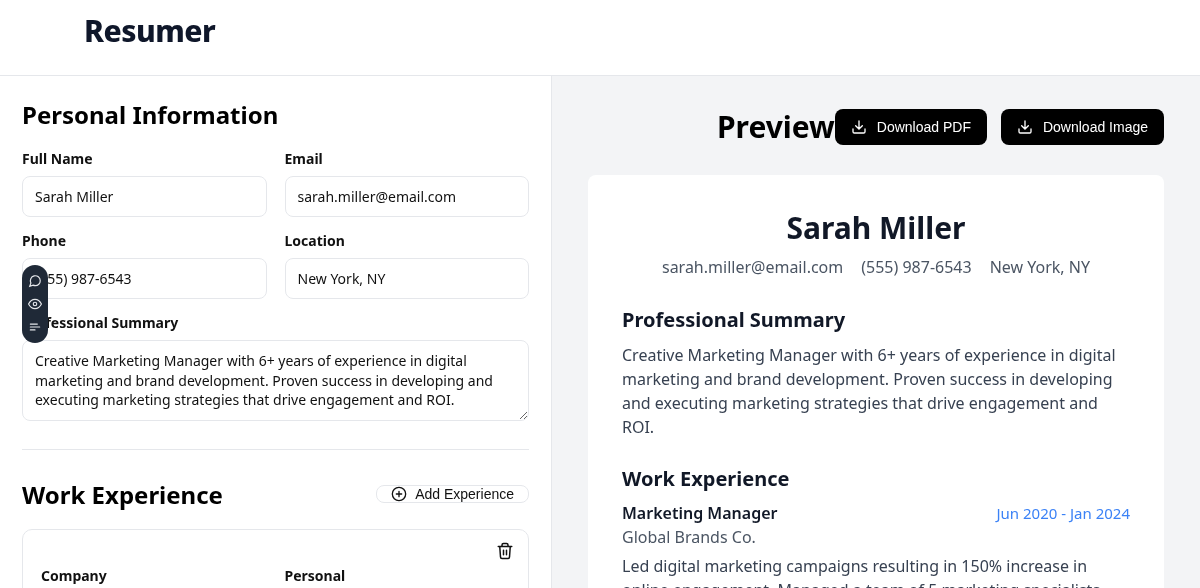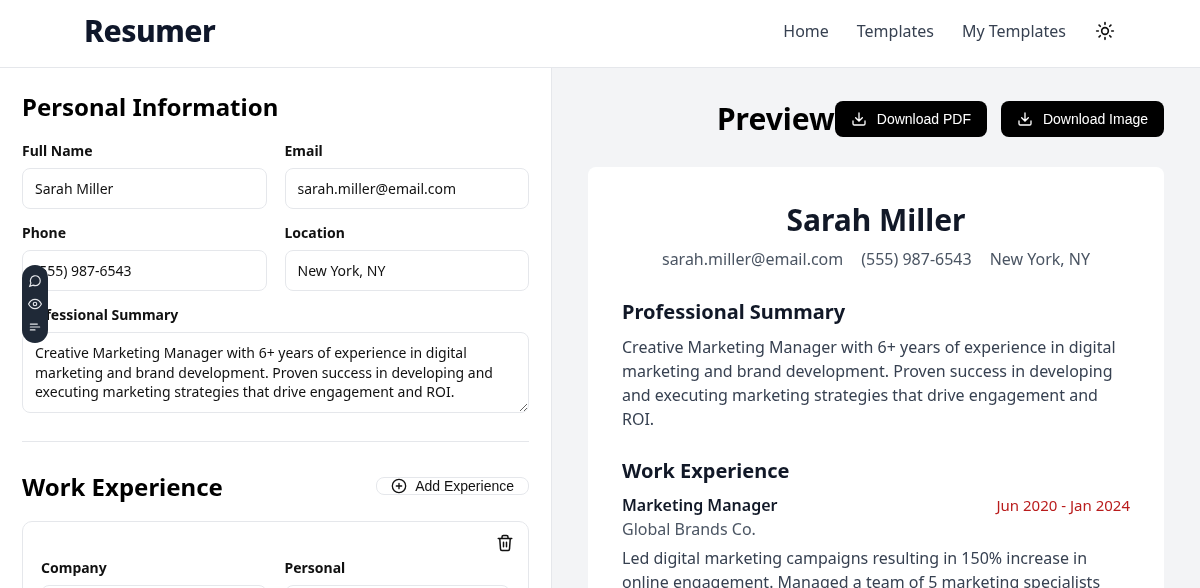--- a/index.html
+++ b/index.html
@@ -5,21 +5,21 @@
   * { box-sizing: border-box; margin: 0; padding: 0; }
   html, body { height: 100%; }
   body {
     font-family: ui-sans-serif, system-ui, -apple-system, "Segoe UI", Roboto, Helvetica, Arial, sans-serif;
     color: #000;
     background: #fff;
     font-size: 16px;
   }
   .header {
     display: flex; align-items: center; justify-content: space-between;
-    padding: 10px 84px 16px 84px;
+    padding: 10px 84px 24px 84px;
     border-bottom: 1px solid #e5e7eb;
   }
   .logo {
     font-size: 30px; font-weight: 800; color: #0f172a;
     letter-spacing: -0.5px;
   }
   .nav { display: flex; align-items: center; gap: 28px; }
   .nav a { color: #374151; text-decoration: none; font-size: 16px; }
   .sun-icon { width: 22px; height: 22px; display: inline-flex; align-items: center; justify-content: center; color: #111; cursor: pointer; }
 
@@ -94,52 +94,41 @@
     border-radius: 8px;
     padding: 32px 34px;
   }
   .p-name { font-size: 30px; font-weight: 700; text-align: center; margin-bottom: 8px; color: #111827; }
   .p-contact { display: flex; justify-content: center; gap: 18px; color: #4b5563; font-size: 16px; margin-bottom: 28px; flex-wrap: wrap; }
   .p-sect-title { font-size: 20px; font-weight: 700; margin-bottom: 10px; color: #111827; }
   .p-body { color: #374151; font-size: 16px; line-height: 1.5; margin-bottom: 26px; }
   .p-job { margin-bottom: 18px; }
   .p-job-row { display: flex; justify-content: space-between; align-items: baseline; }
   .p-job-title { font-weight: 600; color: #111827; font-size: 16px; }
-  .p-job-dates { color: #b91c1c; font-size: 15px; white-space: nowrap; }
+  .p-job-dates { color: #3b82f6; font-size: 15px; white-space: nowrap; }
   .p-job-company { color: #4b5563; font-size: 16px; margin-top: 2px; margin-bottom: 6px; }
   .p-job-desc { color: #374151; font-size: 16px; line-height: 1.5; }
 
   
   .floater {
     position: fixed; top: 265px; left: 22px;
     background: #1f2937;
     border-radius: 14px;
     padding: 8px 5px;
     display: flex; flex-direction: column; gap: 7px;
     z-index: 50;
   }
   .floater .f-icon { width: 16px; height: 16px; color: #e5e7eb; display:flex; align-items:center; justify-content:center; cursor:pointer;}
   .floater svg { width: 14px; height: 14px; }
 </style>
 </head>
 <body>
 
 <header class="header">
   <div class="logo">Resumer</div>
-  <nav class="nav">
-    <a href="#">Home</a>
-    <a href="#">Templates</a>
-    <a href="#">My Templates</a>
-    <span class="sun-icon">
-      <svg viewBox="0 0 24 24" fill="none" stroke="currentColor" stroke-width="2" stroke-linecap="round" width="20" height="20">
-        <circle cx="12" cy="12" r="4"></circle>
-        <path d="M12 2v2M12 20v2M4.93 4.93l1.41 1.41M17.66 17.66l1.41 1.41M2 12h2M20 12h2M4.93 19.07l1.41-1.41M17.66 6.34l1.41-1.41"></path>
-      </svg>
-    </span>
-  </nav>
 </header>
 
 <div class="main">
 
   <div class="left">
     <h2 class="section-title">Personal Information</h2>
     <div class="grid2">
       <div class="field">
         <div class="label">Full Name</div>
         <input class="input" value="Sarah Miller" style="">

